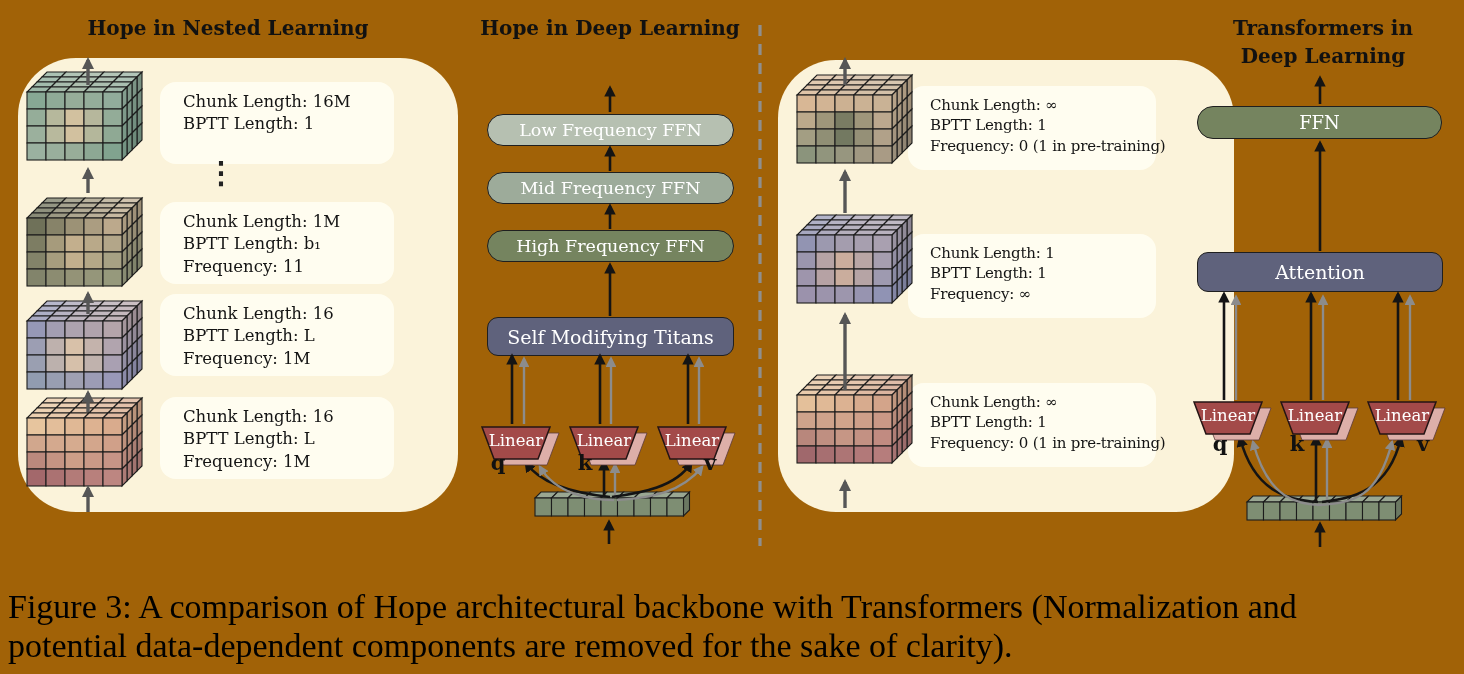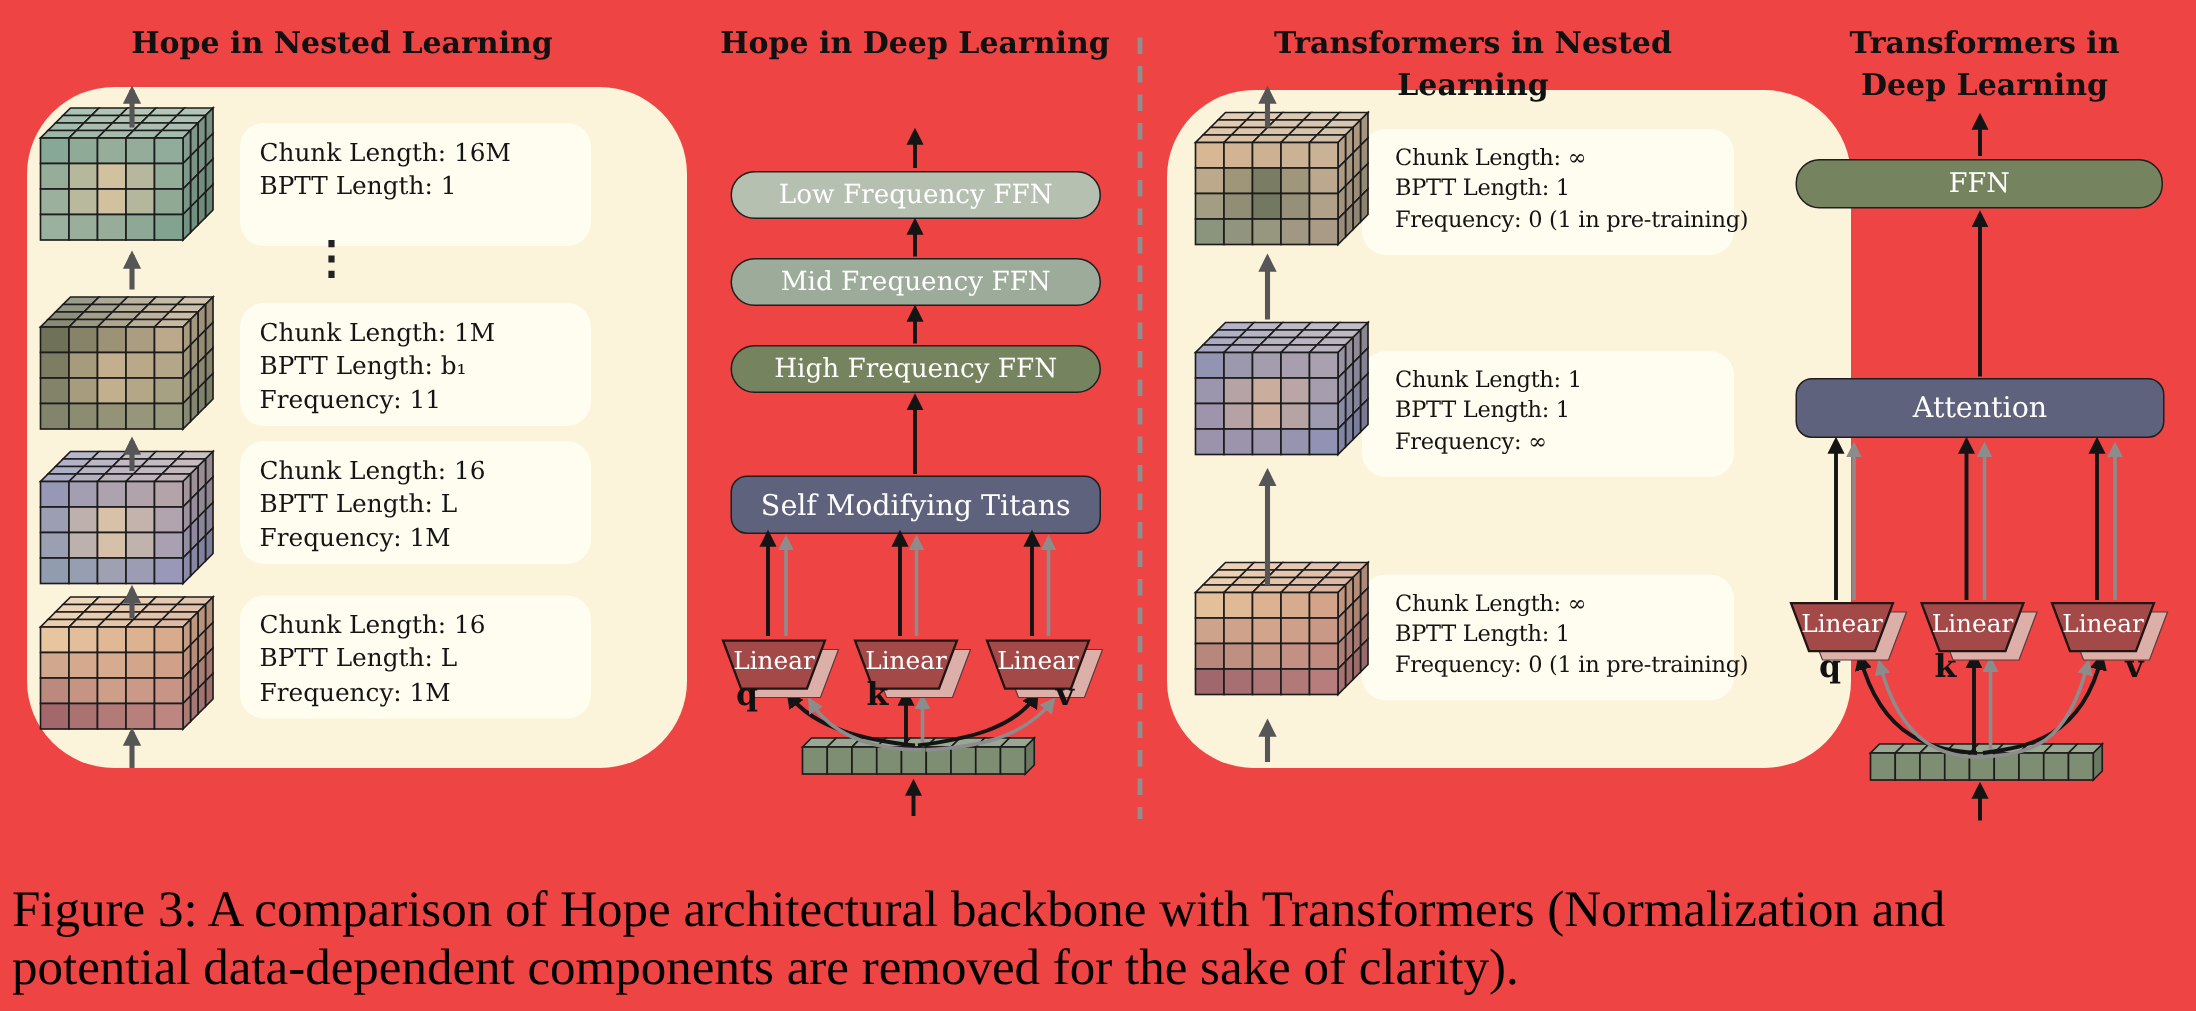--- a/index.html
+++ b/index.html
@@ -1,29 +1,29 @@
 <!DOCTYPE html>
 <html><head>
 <meta charset="utf-8">
 <style>
   html,body{margin:0;padding:0;background:#fff;}
-  #stage{position:relative;width:1464px;height:674px;overflow:hidden;background:#ef4444;
+  #stage{position:relative;width:1464px;height:674px;overflow:hidden;background:#a16207;
          font-family:"DejaVu Serif",serif;}
   .cream{position:absolute;background:var(--panel-cream,#fbf3da);border-radius:58px;}
   #panel-hope{left:18px;top:58px;width:440px;height:454px;}
   #panel-tf{left:778px;top:60px;width:456px;height:452px;}
   #diagram{position:absolute;left:0;top:0;z-index:3;pointer-events:none;}
   .title{position:absolute;z-index:4;text-align:center;font-weight:bold;font-size:20px;
          line-height:28px;color:#111;}
   #title-hope-nested{left:78px;top:14px;width:300px;}
   #title-hope-deep{left:460px;top:14px;width:300px;}
   #title-tf-nested{left:807px;top:14px;width:350px;}
   #title-tf-deep{left:1207px;top:14px;width:232px;}
   .card{position:absolute;z-index:2;background:var(--card-cream,#fffdf0);border-radius:16px;
-        color:#141414;padding:9px 13px;box-sizing:border-box;font-size:16.5px;line-height:1.36;}
+        color:#141414;padding:9px 23px;box-sizing:border-box;font-size:16.5px;line-height:1.36;}
   .card div{white-space:nowrap;}
   .card.l{left:160px;width:234px;height:82px;}
   .card.r{left:908px;width:248px;height:84px;font-size:15px;letter-spacing:-0.2px;padding:9px 22px;}
   #hcard1{top:82px;} #hcard2{top:202px;} #hcard3{top:294px;} #hcard4{top:397px;}
   #tcard1{top:86px;} #tcard2{top:234px;} #tcard3{top:383px;}
   #dots{position:absolute;left:206px;top:156px;z-index:2;font-size:30px;font-weight:bold;color:#222;line-height:1.1;}
   .pill{position:absolute;z-index:2;height:30px;border:1.6px solid #1f1f1f;border-radius:16px;
         color:#fff;display:flex;align-items:center;justify-content:center;font-size:17.5px;}
   #pill-low{left:487px;top:114px;width:245px;background:var(--pill-low,#b6c0b1);}
   #pill-mid{left:487px;top:172px;width:245px;background:var(--pill-mid,#9dab9a);}
@@ -577,21 +577,20 @@
         </g>
         <g>
           <polygon points="1377,408 1445,408 1433,440 1389,440" fill="#ddafa9" stroke="#5a3a3a" stroke-width="0.8"></polygon>
           <polygon points="1368,402 1436,402 1424,434 1380,434" fill="#a34a49" stroke="#241414" stroke-width="1.5"></polygon>
         </g>
       </g>
   </svg>
 
   <div class="title" id="title-hope-nested">Hope in Nested Learning</div>
   <div class="title" id="title-hope-deep">Hope in Deep Learning</div>
-  <div class="title" id="title-tf-nested">Transformers in Nested Learning</div>
   <div class="title" id="title-tf-deep">Transformers in Deep Learning</div>
 
   <div class="card l" id="hcard1">
     <div>Chunk Length: 16M</div>
     <div>BPTT Length: 1</div>
   </div>
   <div id="dots">⋮</div>
   <div class="card l" id="hcard2">
     <div>Chunk Length: 1M</div>
     <div>BPTT Length: b₁</div>

